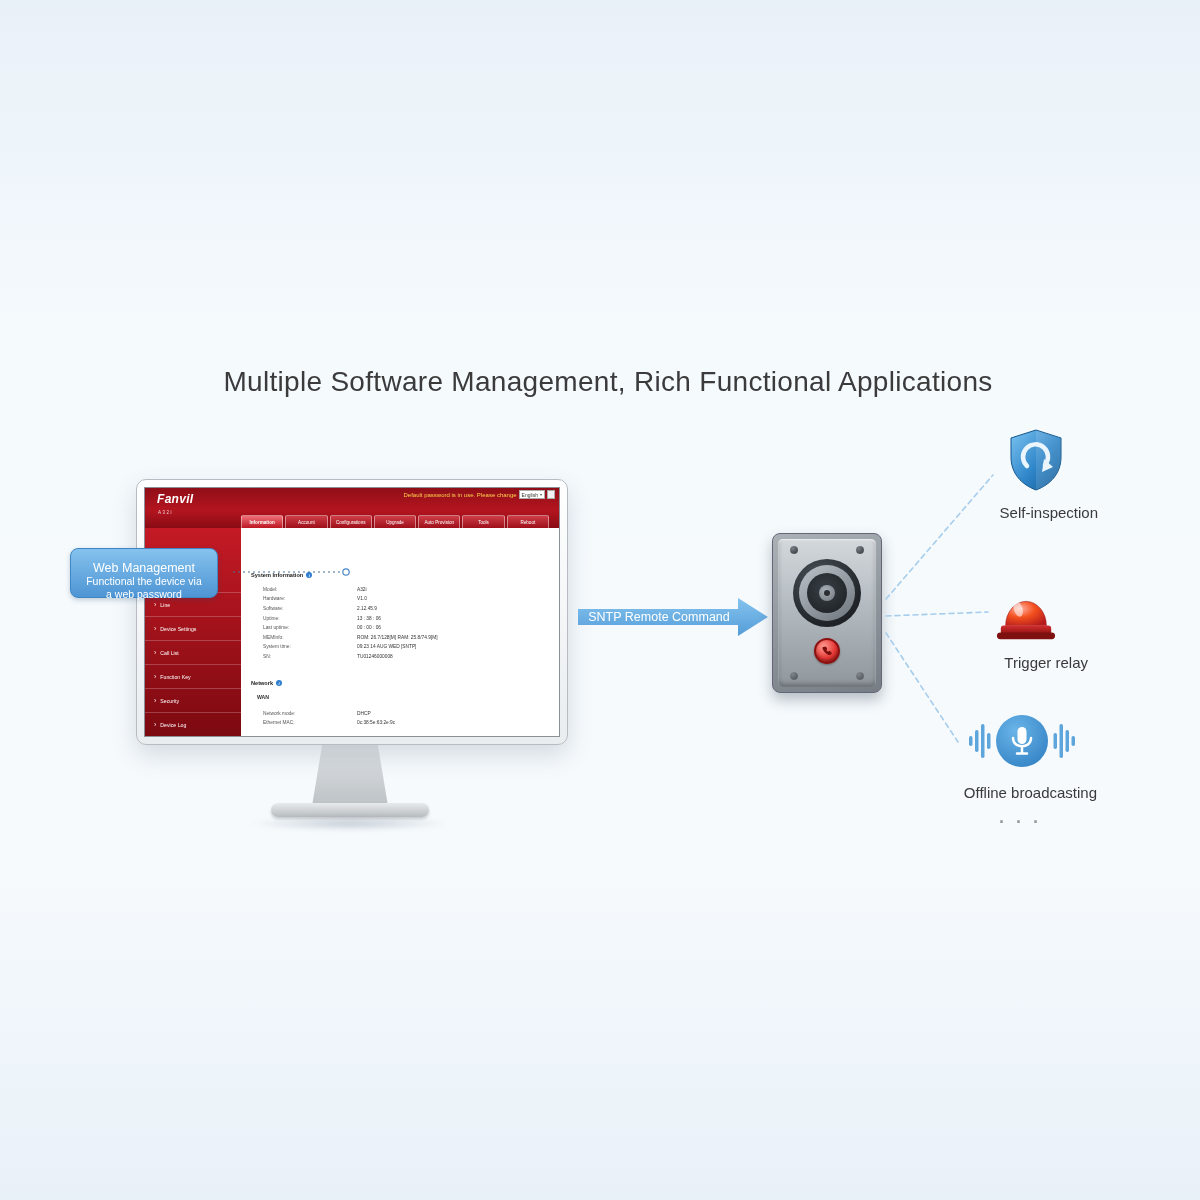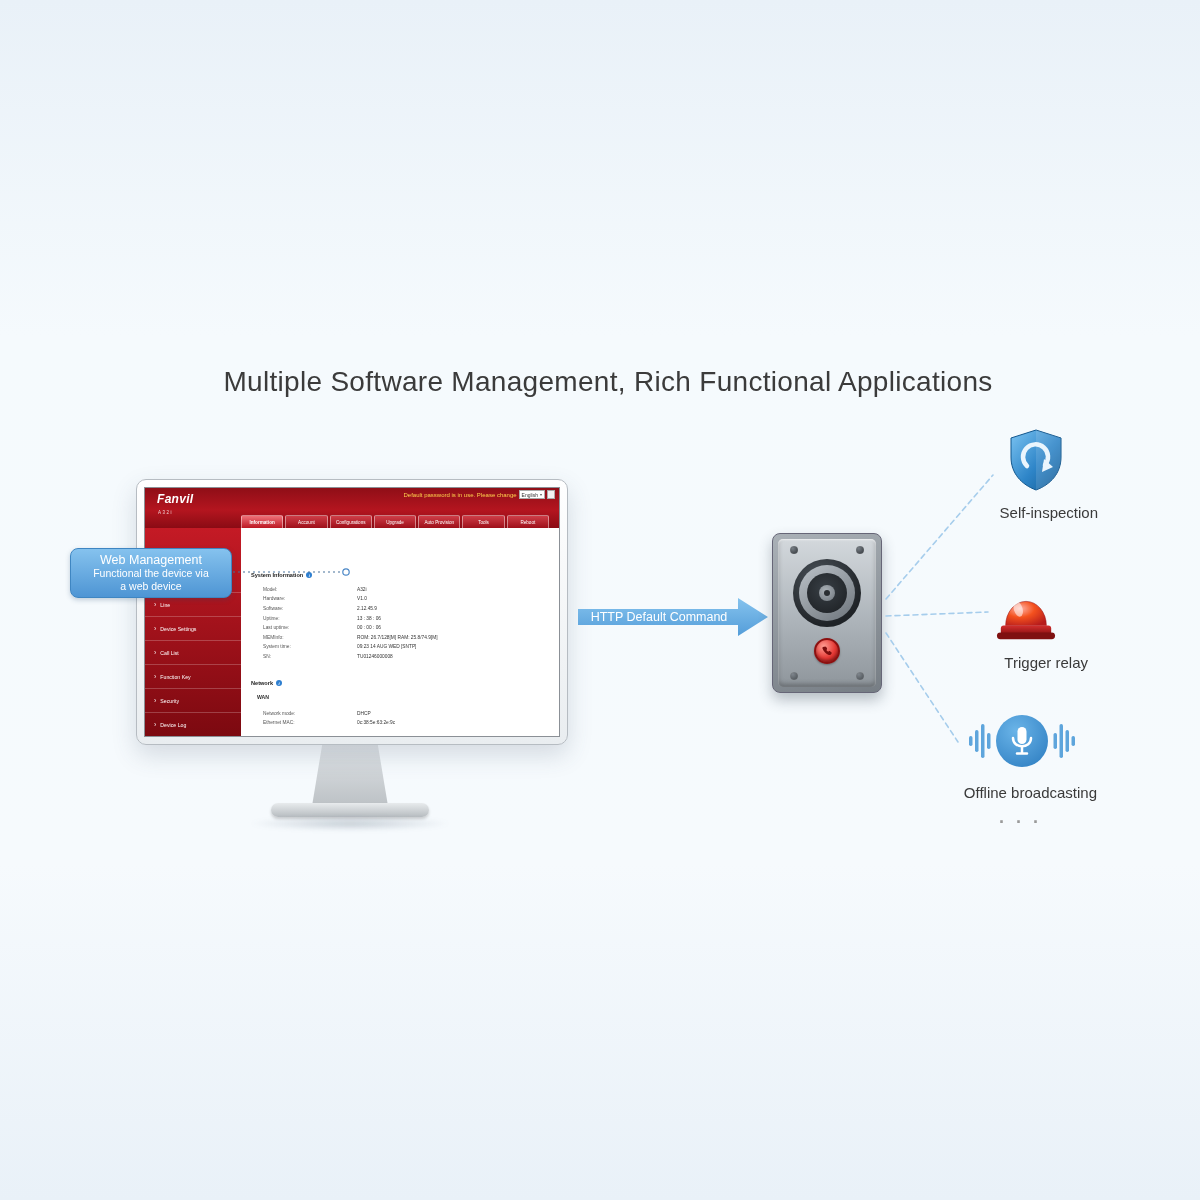--- a/index.html
+++ b/index.html
@@ -53,23 +53,23 @@
   .iinfo{display:inline-flex;align-items:center;justify-content:center;width:6px;height:6px;border-radius:50%;
     background:#2e7fd0;color:#fff;font-size:4px;font-style:italic;font-weight:bold;}
   .subsec{position:absolute;left:16px;top:166px;font-size:5.2px;font-weight:bold;color:#333;}
   .rows-sys{position:absolute;left:0;top:56px;right:0;}
   .rows-net{position:absolute;left:0;top:180px;right:0;}
   .row{position:relative;height:9.6px;}
   .row .lbl{position:absolute;left:22px;top:50%;transform:translateY(-50%);font-size:4.8px;color:#555;white-space:nowrap;}
   .row .val{position:absolute;left:116px;top:50%;transform:translateY(-50%);font-size:4.8px;color:#333;white-space:nowrap;}
 
   
-  .callout{position:absolute;left:70px;top:548px;width:162px;height:50px;z-index:5;
+  .callout{position:absolute;left:70px;top:548px;width:148px;height:50px;z-index:5;
     background:linear-gradient(180deg,#85c2ee,#4e95d4);border:1px solid #3f86c2;border-radius:8px;
-    box-shadow:0 2px 5px rgba(30,70,110,.25);color:#fff;text-align:center;box-sizing:border-box;padding-top:4px;}
+    box-shadow:0 2px 5px rgba(30,70,110,.25);color:#fff;text-align:center;box-sizing:border-box;padding-top:12px;}
   .callout-title{font-size:12.5px;}
   .callout-line{font-size:10.5px;line-height:1.25;}
 
   
   .http-arrow{position:absolute;left:578px;top:596px;width:192px;height:42px;z-index:2;}
   .http-arrow svg{position:absolute;inset:0;}
   .arrow-label{position:absolute;left:0;top:0;width:162px;height:42px;display:flex;align-items:center;justify-content:center;
     color:#fff;font-size:12.5px;white-space:nowrap;}
 
   
@@ -228,42 +228,42 @@
           </div>
         </div>
       </div>
 
     </div>
   </div>
 
   <div class="callout">
     <div class="callout-title">Web Management</div>
     <div class="callout-line">Functional the device via</div>
-    <div class="callout-line">a web device</div>
+    <div class="callout-line">a web password</div>
   </div>
 
   <svg class="overlay" viewBox="0 0 1200 1200">
     <path d="M233 572 L341 572" stroke="#48729c" stroke-width="1.2" stroke-dasharray="2 3" fill="none"></path>
     <circle cx="346" cy="572" r="3.2" fill="#ffffff" stroke="#4b87c6" stroke-width="1.2"></circle>
     <path d="M886 599 L993 475" stroke="#a6cdec" stroke-width="1.6" stroke-dasharray="5 4" fill="none" stroke-linecap="round"></path>
     <path d="M886 616 L988 612" stroke="#a6cdec" stroke-width="1.6" stroke-dasharray="5 4" fill="none" stroke-linecap="round"></path>
     <path d="M886 633 L958 742" stroke="#a6cdec" stroke-width="1.6" stroke-dasharray="5 4" fill="none" stroke-linecap="round"></path>
   </svg>
 
   <div class="http-arrow">
     <svg viewBox="0 0 192 42">
       <defs>
         <linearGradient id="arrowGrad" x1="0" y1="0" x2="0" y2="1">
           <stop offset="0" stop-color="#85c3ee"></stop>
           <stop offset="1" stop-color="#549dd9"></stop>
         </linearGradient>
       </defs>
       <polygon points="0,13 160,13 160,2 190,21 160,40 160,29 0,29" fill="url(#arrowGrad)"></polygon>
     </svg>
-    <span class="arrow-label">HTTP Default Command</span>
+    <span class="arrow-label">SNTP Remote Command</span>
   </div>
 
   <div class="device">
     <div class="device-face">
       <div class="screw" style="left:12px;top:7px;"></div>
       <div class="screw" style="left:78px;top:7px;"></div>
       <div class="screw" style="left:12px;top:133px;opacity:.75;"></div>
       <div class="screw" style="left:78px;top:133px;opacity:.75;"></div>
       <div class="ring1">
         <div class="ring2">

